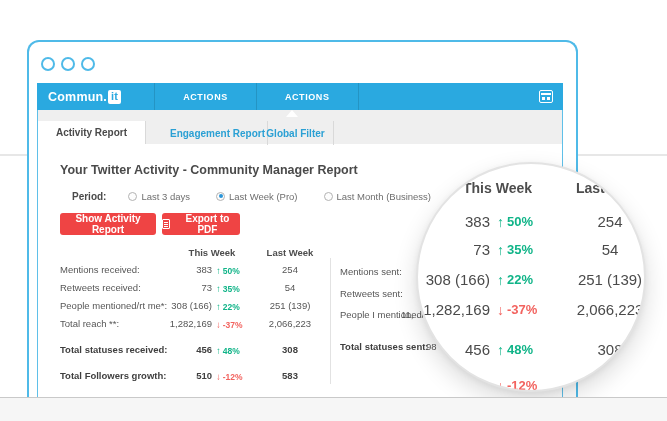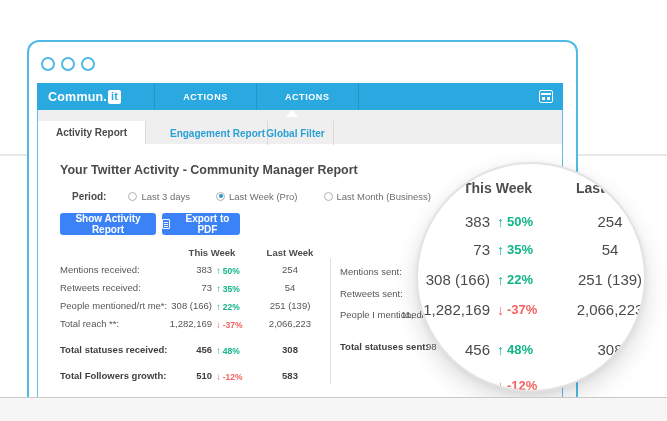--- a/index.html
+++ b/index.html
@@ -57,21 +57,21 @@
   .report-title { left:60px; top:163px; font-size:12.5px; font-weight:bold; color:#4a4a4a; z-index:2; }
   .period-row { left:60px; top:190px; height:12px; display:flex; align-items:center; z-index:2;padding-left:12px; }
   .period-label { font-size:10px; font-weight:bold; color:#4a4a4a; margin-right:10px; }
   .radio-opt { display:flex; align-items:center; margin-right:14px; cursor:pointer;margin-left:12px; }
   .radio { width:9px; height:9px; border:1px solid #b3b3b3; border-radius:50%; background:#fdfdfd;
            margin-right:4px; position:relative; flex:none; }
   .radio.sel::after { content:""; position:absolute; left:1.5px; top:1.5px; width:4px; height:4px;
                       border-radius:50%; background:#2a95d8; }
   .radio-text { font-size:9.5px; color:#6e6e6e; white-space:nowrap; }
 
-  .btn { top:213px; height:22px; background:#3b82f6; color:#ffffff; font-weight:bold; font-size:10px;
+  .btn { top:213px; height:22px; background:#ef4444; color:#ffffff; font-weight:bold; font-size:10px;
          display:flex; align-items:center; justify-content:center; border-radius:3px; z-index:2;
          border:none; cursor:pointer; font-family:inherit; }
   .btn-show { left:60px; width:96px; }
   .btn-export { left:162px; width:78px; }
   .doc-icon { display:inline-block; width:8px; height:10px; border:1px solid #ffffff; border-radius:1px;
               margin-right:5px; position:relative; background:transparent; }
   .doc-icon::after { content:""; position:absolute; left:1px; top:2px; width:4px; height:1px;
                      background:#fff; box-shadow:0 2px 0 #fff, 0 4px 0 #fff; }
 
   

